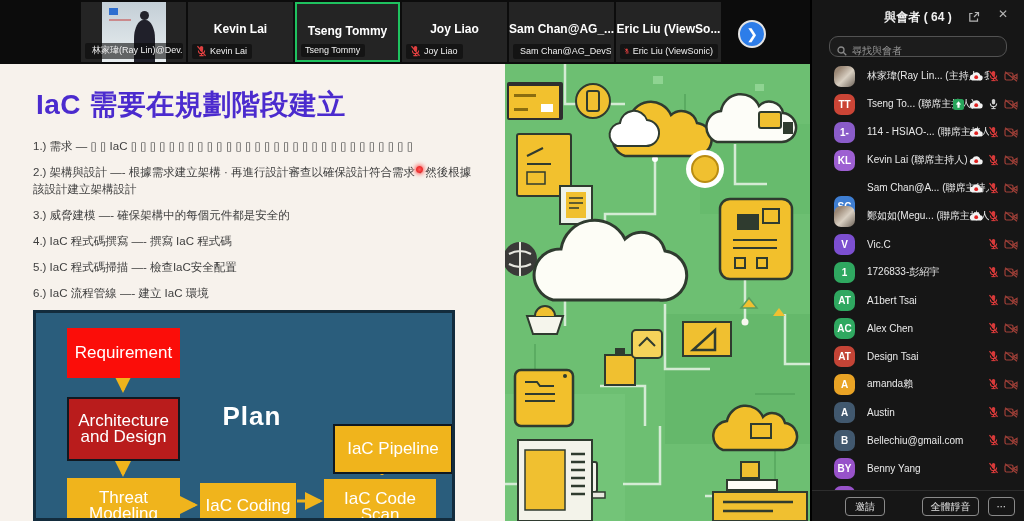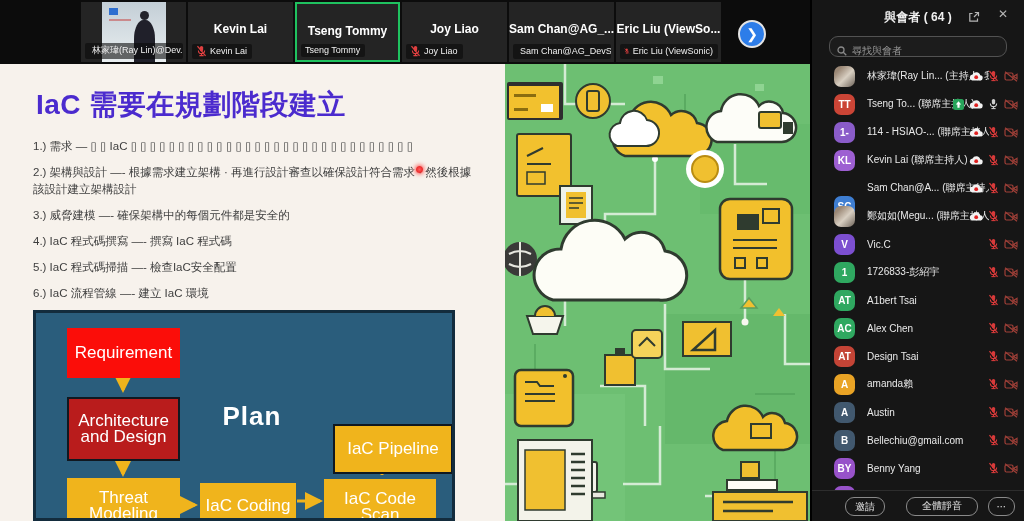--- a/index.html
+++ b/index.html
@@ -60,21 +60,21 @@
   .plist { position:absolute; left:0; top:62px; width:100%; height:428px; overflow:hidden; }
   .prow { position:relative; height:28px; display:flex; align-items:center; padding-left:22px; }
   .avatar { width:21px; height:21px; border-radius:7px; flex:0 0 21px; display:flex; align-items:center;
     justify-content:center; color:#fff; font-weight:bold; font-size:10px; }
   .avatar.photo { background:linear-gradient(135deg,#9a8775 20%,#d8cfc2 55%,#6b6157); }
   .pname { margin-left:12px; color:#e9e9e9; font-size:10px; white-space:nowrap; overflow:hidden; max-width:122px; }
   .picons { position:absolute; right:6px; top:0; height:28px; display:flex; align-items:center; gap:5px; }
   .panel-footer { position:absolute; left:0; bottom:0; width:100%; height:31px; background:#161616;
     border-top:1px solid #2d2d2d; }
   .fbtn { position:absolute; top:6px; height:19px; background:transparent; border:1px solid #8a8a8a;
-    border-radius:9px; color:#e0e0e0; font-size:10px; line-height:16px; text-align:center; cursor:pointer;
+    border-radius:4px; color:#e0e0e0; font-size:10px; line-height:16px; text-align:center; cursor:pointer;
     font-family:"Liberation Sans","DejaVu Sans",sans-serif; }
 </style>
 </head>
 <body>
 
 <div class="stage">
 
   <div class="filmstrip">
     <div class="tiles" id="tiles">
         <div class="tile">
@@ -690,17 +690,17 @@
           </div>
         </div>
         <div class="prow">
           <div class="avatar" style="background: rgb(151, 82, 201);"></div>
           <div class="pname"></div>
           <div class="picons"></div>
         </div>
       </div>
     <div class="panel-footer">
       <button class="fbtn" style="left:33px; width:40px;">邀請</button>
-      <button class="fbtn" style="left:94px; width:72px;font-family:Liberation Mono, monospace;">全體靜音</button>
+      <button class="fbtn" style="left:110px; width:57px;">全體靜音</button>
       <button class="fbtn" style="left:176px; width:27px;">⋯</button>
     </div>
   </div>
 </div>
 
 </body></html>

